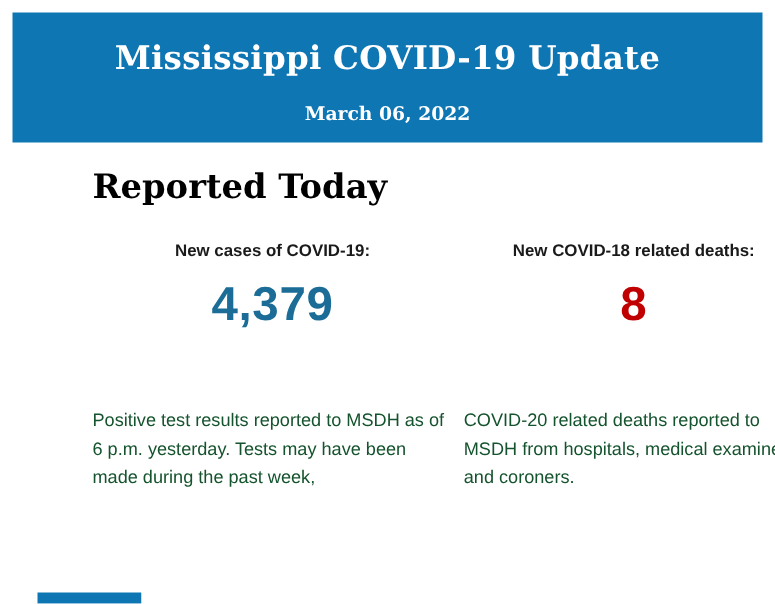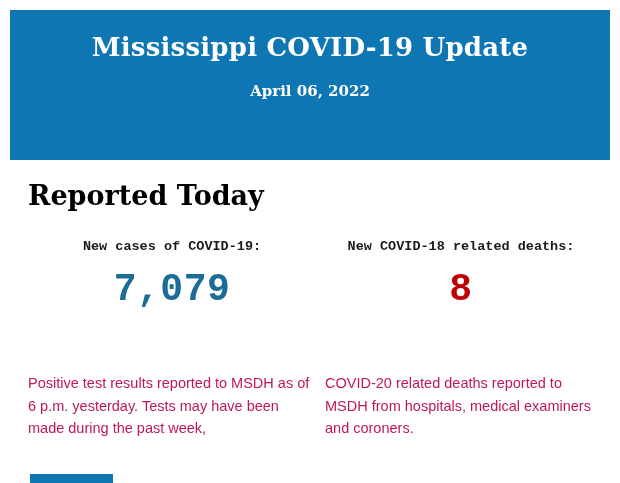--- a/index.html
+++ b/index.html
@@ -11,21 +11,21 @@
     position: relative;
     width: 620px;
     height: 483px;
     background: #ffffff;
     overflow: hidden;
     font-family: "Liberation Sans", sans-serif;
   }
   
   .header {
     margin: 10px 10px 0 10px;
-    height: 150px;
+    height: 104px;
     box-sizing: border-box;
     text-align: center;
     color: #ffffff;
     padding-top: 21px;
   }
   .header-title {
     margin: 0;
     font-family: "DejaVu Serif", serif;
     font-weight: 700;
     font-size: 26px;
@@ -34,37 +34,37 @@
   }
   .header-date {
     margin-top: 19px;
     font-family: "DejaVu Serif", serif;
     font-weight: 700;
     font-size: 15px;
   }
   
   .main {
     padding: 0 28px;
+    margin-left: 46px;
   }
   .section-title {
     margin: 20px 0 0 0;
     font-family: "DejaVu Serif", serif;
     font-weight: 700;
     font-size: 27px;
     line-height: 32px;
     color: #000000;
   }
   .two-col {
     display: grid;
     grid-template-columns: 288px 272px;
     column-gap: 9px;
   }
   .stats-row {
     margin-top: 26px;
-    font-family: Liberation Mono, monospace;
   }
   .stat-col {
     text-align: center;
   }
   .stat-label {
     font-size: 13.5px;
     font-weight: 700;
     color: #1a1a1a;
     line-height: 17px;
   }
@@ -75,49 +75,49 @@
     line-height: 44px;
     letter-spacing: 0.5px;
   }
   .desc-row {
     margin-top: 60px;
   }
   .desc {
     margin: 0;
     font-size: 14.5px;
     line-height: 22.5px;
-    color: #be185d;
+    color: #14532d;
   }
   
   .next-section-sliver {
     position: absolute;
     left: 30px;
     bottom: 0;
     width: 83px;
     height: 9px;
   }
 </style>
 </head>
 <body>
 
 <div class="canvas">
 
   <header class="header" style="background-color: rgb(14, 118, 179);">
     <h1 class="header-title">Mississippi COVID-19 Update</h1>
-    <div class="header-date">April 06, 2022</div>
+    <div class="header-date">March 06, 2022</div>
   </header>
 
   <main class="main">
 
     <h2 class="section-title">Reported Today</h2>
 
     <div class="two-col stats-row">
       <div class="stat-col">
         <div class="stat-label">New cases of COVID-19:</div>
-        <div class="stat-value" style="color: rgb(27, 109, 151);">7,079</div>
+        <div class="stat-value" style="color: rgb(27, 109, 151);">4,379</div>
       </div>
       <div class="stat-col">
         <div class="stat-label">New COVID-18 related deaths:</div>
         <div class="stat-value" style="color: rgb(192, 0, 0);">8</div>
       </div>
     </div>
 
     <div class="two-col desc-row">
       <p class="desc">Positive test results reported to MSDH as of 6 p.m. yesterday. Tests may have been made during the past week,</p>
       <p class="desc">COVID-20 related deaths reported to MSDH from hospitals, medical examiners and coroners.</p>

